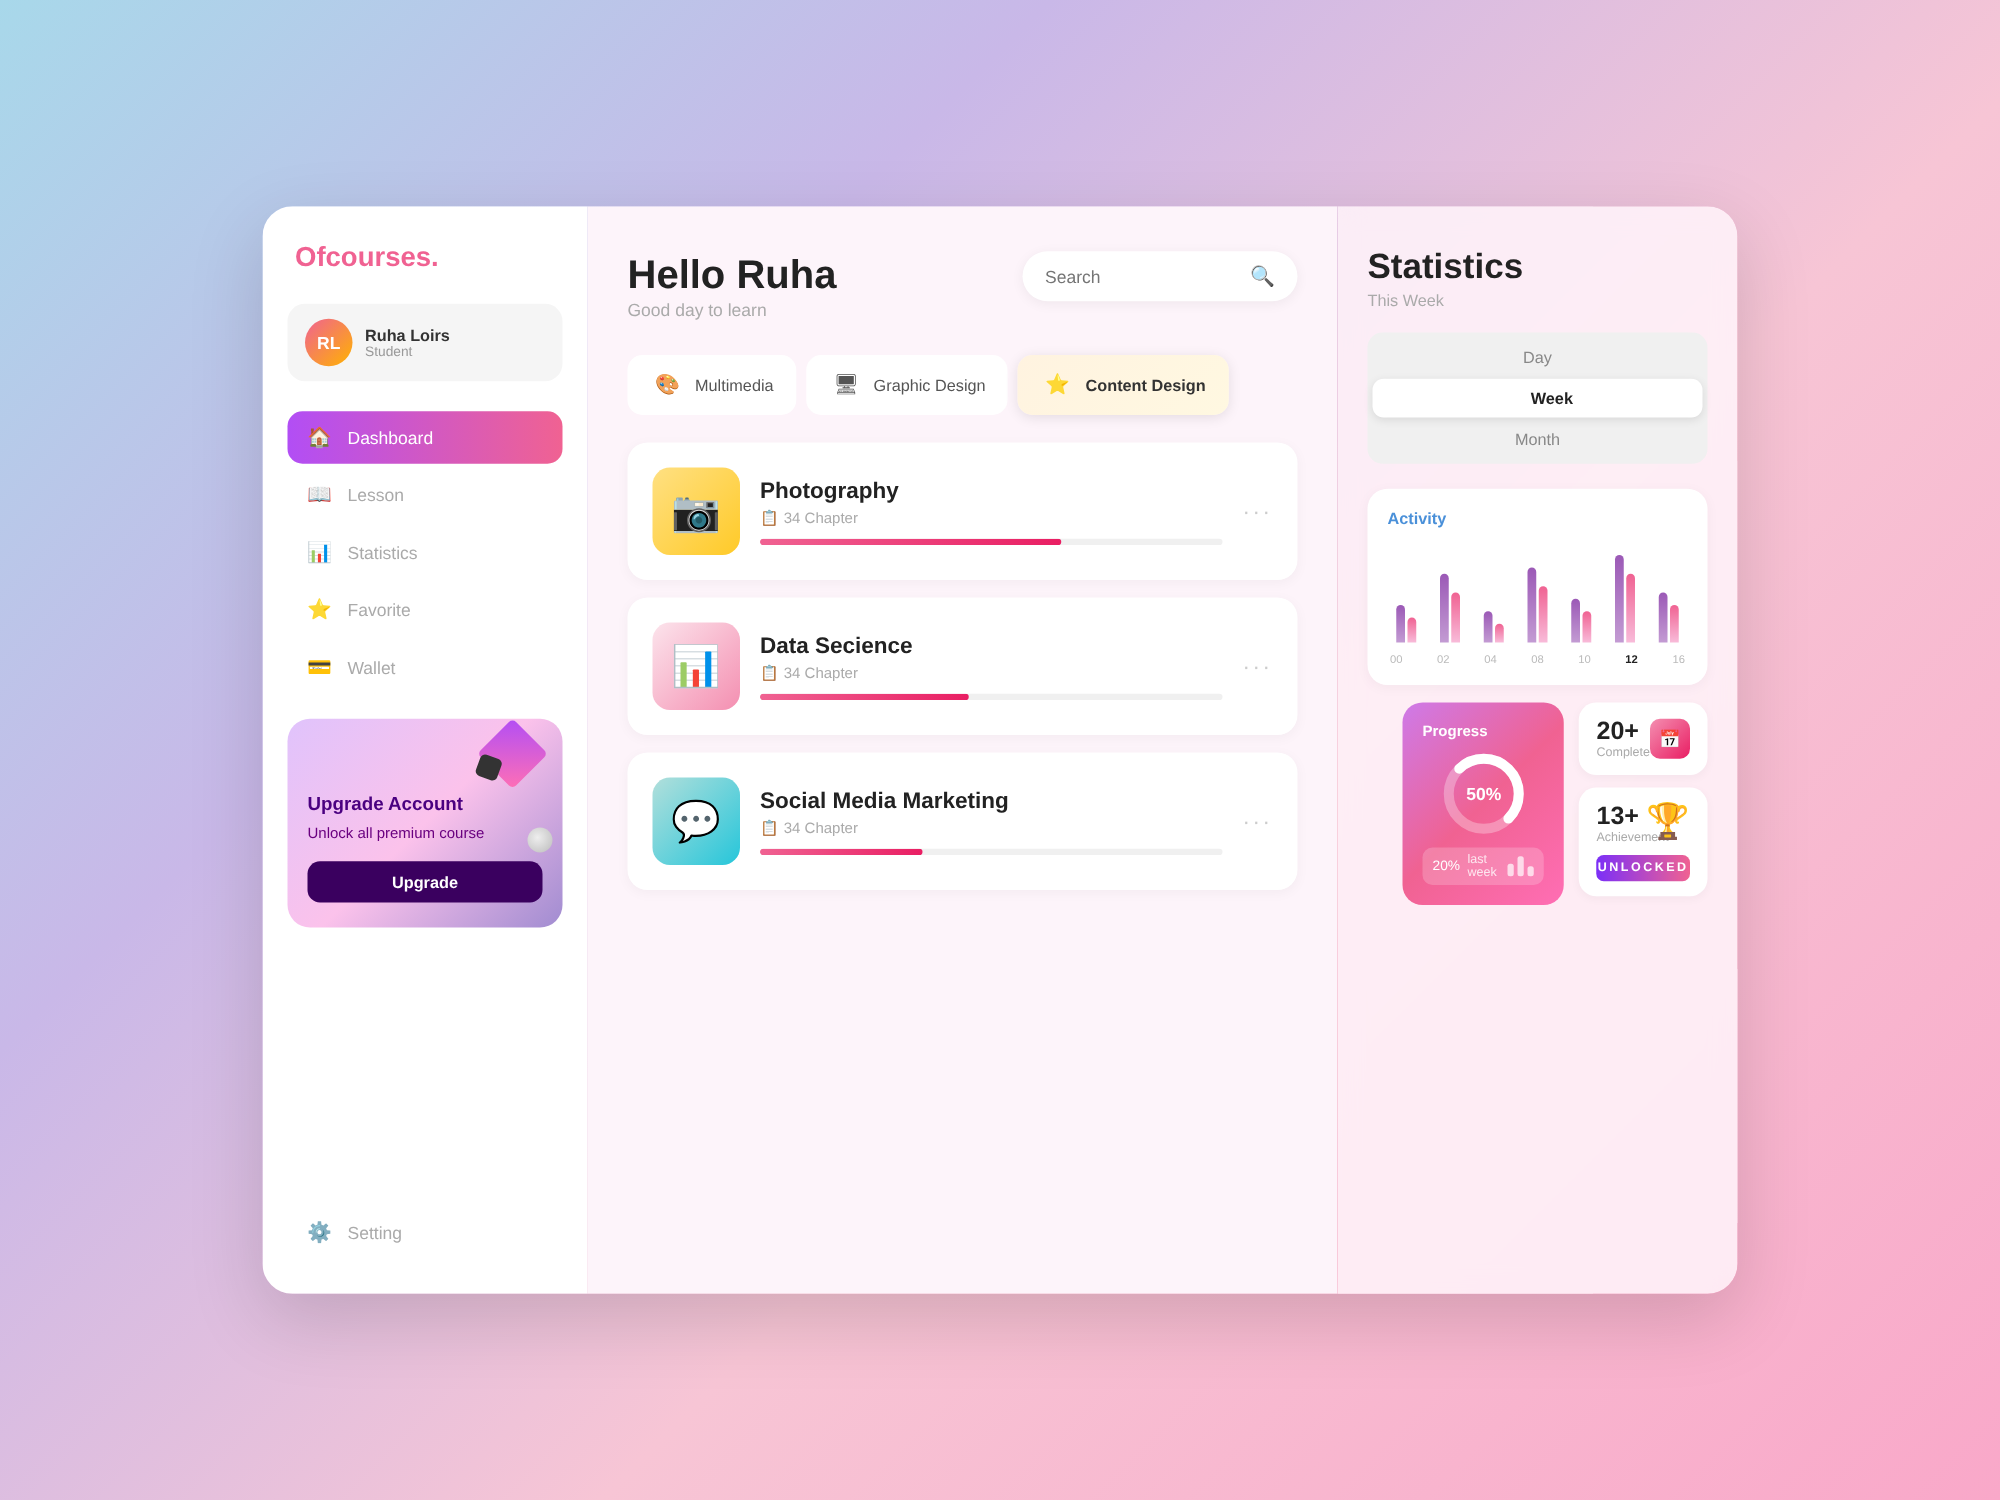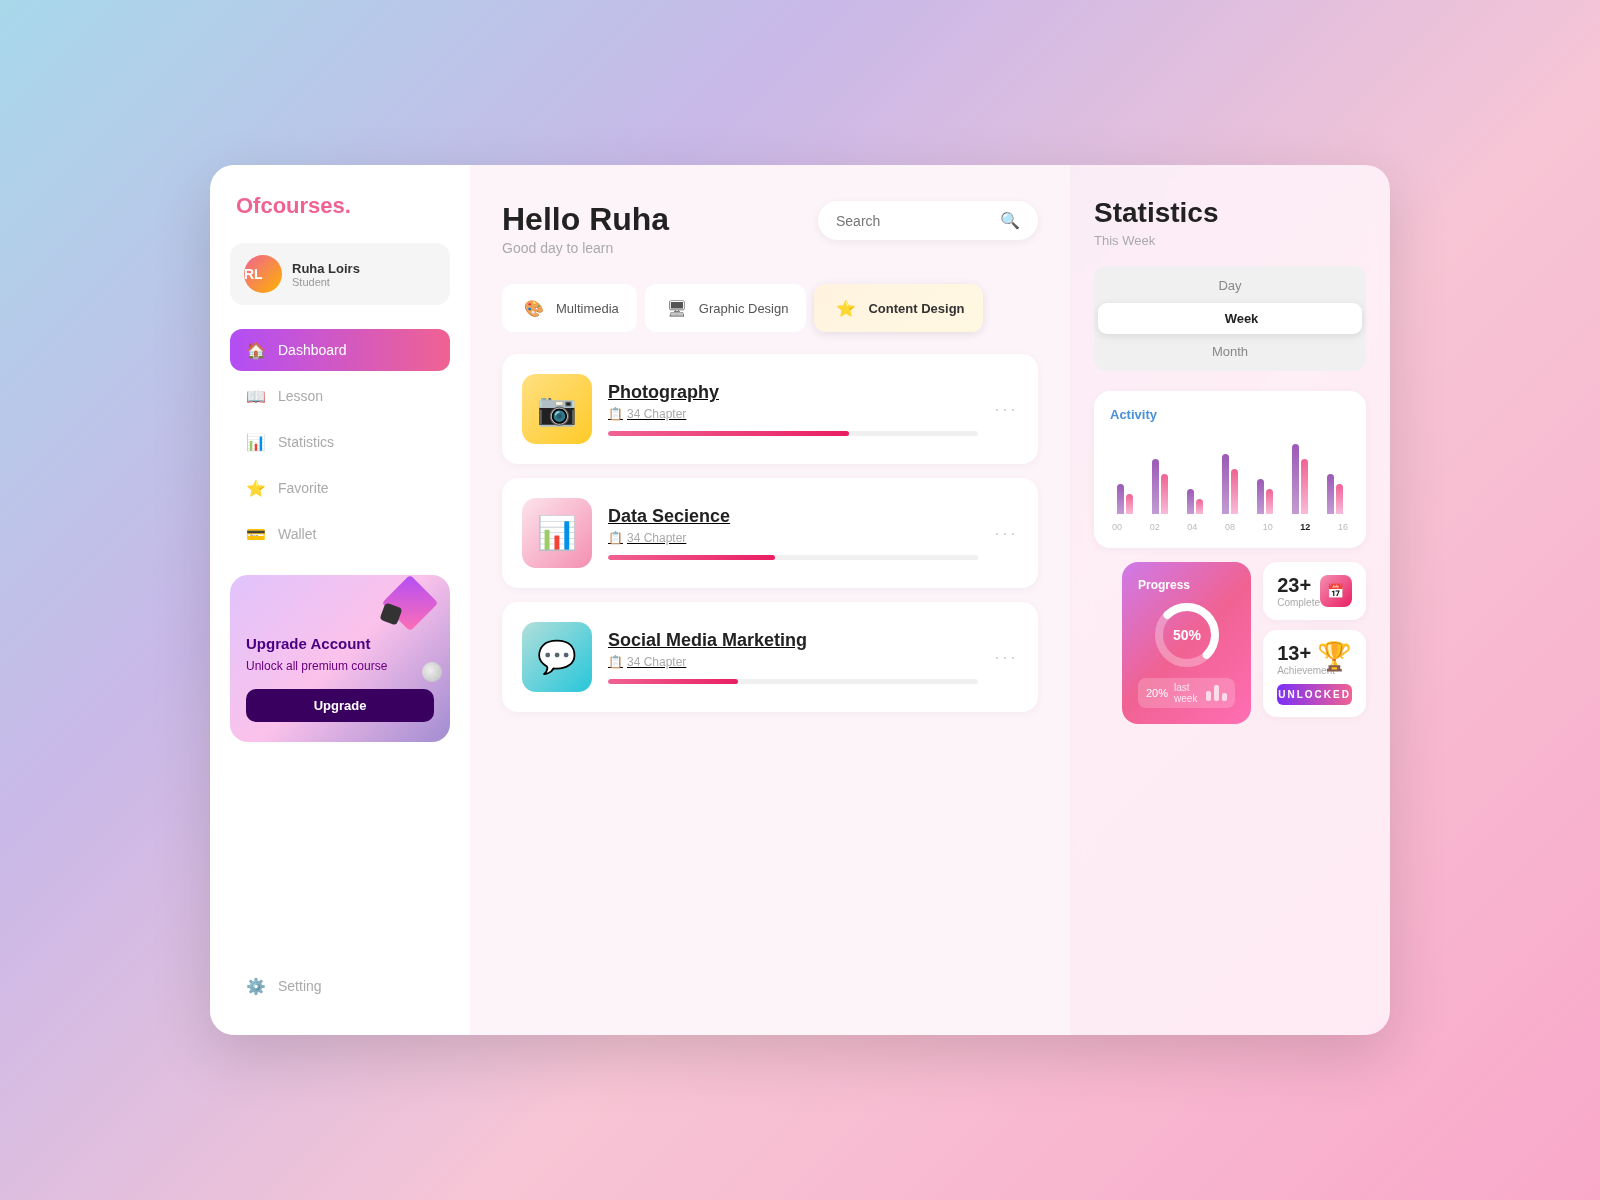--- a/index.html
+++ b/index.html
@@ -49,20 +49,21 @@
       gap: 10px;
       margin-bottom: 24px;
     }
     .avatar {
       width: 38px;
       height: 38px;
       border-radius: 50%;
       background: linear-gradient(135deg, #f06292, #ffb300);
       display: flex;
       align-items: center;
+      justify-content: center;
       color: white;
       font-weight: bold;
       font-size: 14px;
       flex-shrink: 0;
     }
     .user-info .name { font-weight: 700; font-size: 13px; color: #333; }
     .user-info .role { font-size: 11px; color: #999; }
     .nav-item {
       display: flex;
       align-items: center;
@@ -214,21 +215,21 @@
       border-radius: 14px;
       display: flex;
       align-items: center;
       justify-content: center;
       font-size: 32px;
       flex-shrink: 0;
     }
     .course-thumb.yellow { background: linear-gradient(135deg, #ffe082, #ffca28); }
     .course-thumb.pink { background: linear-gradient(135deg, #f48fb1, #e91e8c22); background: linear-gradient(135deg, #fce4ec, #f48fb1); }
     .course-thumb.teal { background: linear-gradient(135deg, #b2dfdb, #26c6da); }
-    .course-info { flex: 1; text-decoration: underline; }
+    .course-info { flex: 1; }
     .course-title { font-size: 18px; font-weight: 700; color: #222; margin-bottom: 4px; }
     .course-meta { font-size: 12px; color: #aaa; display: flex; align-items: center; gap: 4px; }
     .progress-bar {
       height: 5px;
       background: #f0f0f0;
       border-radius: 3px;
       margin-top: 10px;
       overflow: hidden;
     }
     .progress-fill {
@@ -646,21 +647,21 @@
             <div class="mini-bar" style="height:10px;"></div>
             <div class="mini-bar" style="height:16px;"></div>
             <div class="mini-bar" style="height:8px;"></div>
           </div>
         </div>
       </div>
 
       <div class="right-stats">
         <div class="complete-card">
           <div>
-            <div class="complete-number">23+</div>
+            <div class="complete-number">20+</div>
             <div class="complete-label">Complete</div>
           </div>
           <div class="complete-icon">📅</div>
         </div>
         <div class="achievement-card">
           <span class="trophy-icon">🏆</span>
           <div class="achievement-number">13+</div>
           <div class="achievement-label">Achievement</div>
           <div class="unlocked-badge">UNLOCKED</div>
         </div>

